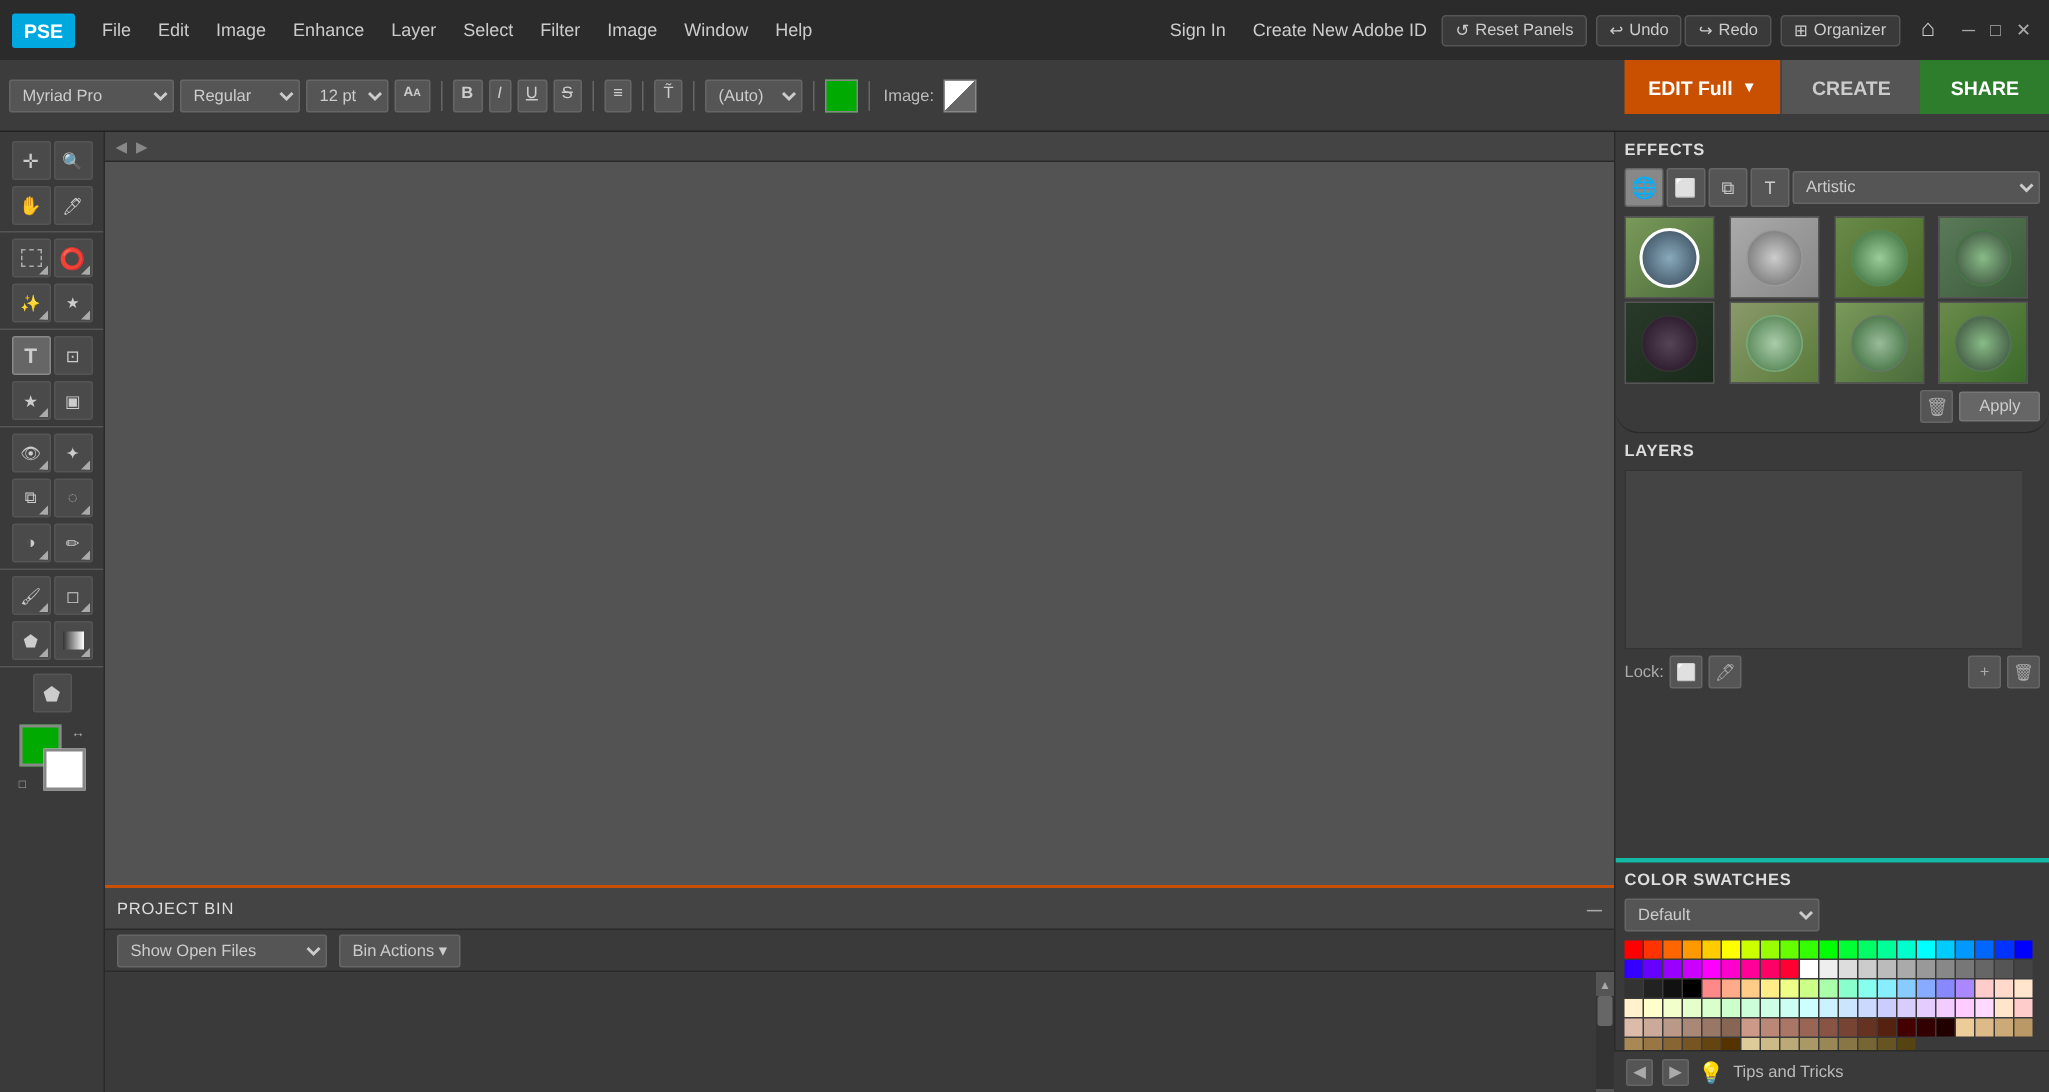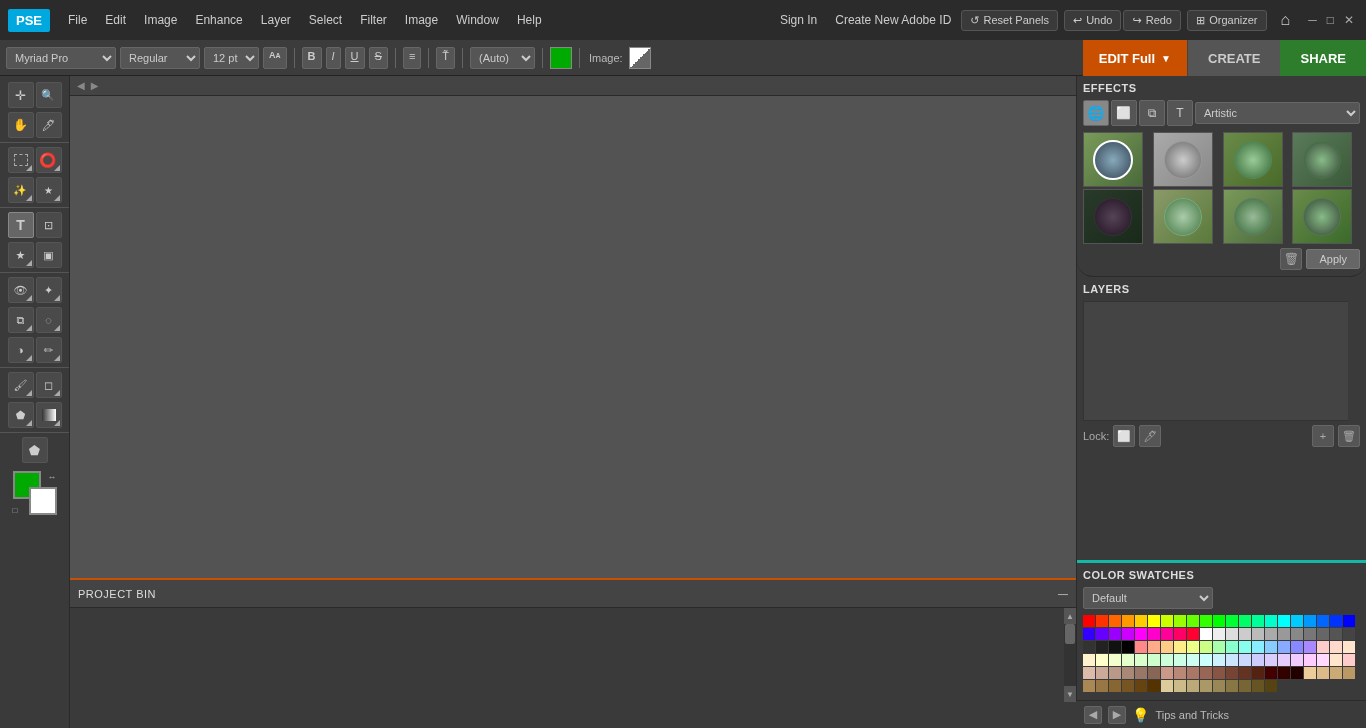--- a/index.html
+++ b/index.html
@@ -43,21 +43,21 @@
       border-radius: 3px;
       color: #ccc;
       font-size: 11px;
       padding: 3px 8px;
       cursor: pointer;
       display: flex; align-items: center; gap: 4px;
     }
 
     
     #toolbar {
-      height: 36px;
+      height: 48px;
       background: #3c3c3c;
       display: flex;
       align-items: center;
       padding: 0 6px;
       gap: 4px;
       border-bottom: 1px solid #222;
     }
     .toolbar-select {
       background: #555;
       border: 1px solid #666;
@@ -808,20 +808,26 @@
 
   </div>
 
   <div id="project-bin">
     <div id="project-bin-header">
       <span class="bin-title">PROJECT BIN</span>
       <div class="bin-header-right">
         <span class="bin-minimize">─</span>
       </div>
     </div>
+    <div id="project-bin-controls">
+      <select class="bin-select">
+        <option>Show Open Files</option>
+      </select>
+      <button class="bin-actions-btn">Bin Actions ▾</button>
+    </div>
     <div id="project-bin-content">
       <div class="bin-scrollbar">
         <div class="bin-scroll-up">▲</div>
         <div class="bin-scroll-track">
           <div class="bin-scroll-thumb"></div>
         </div>
         <div class="bin-scroll-down">▼</div>
       </div>
     </div>
   </div>

